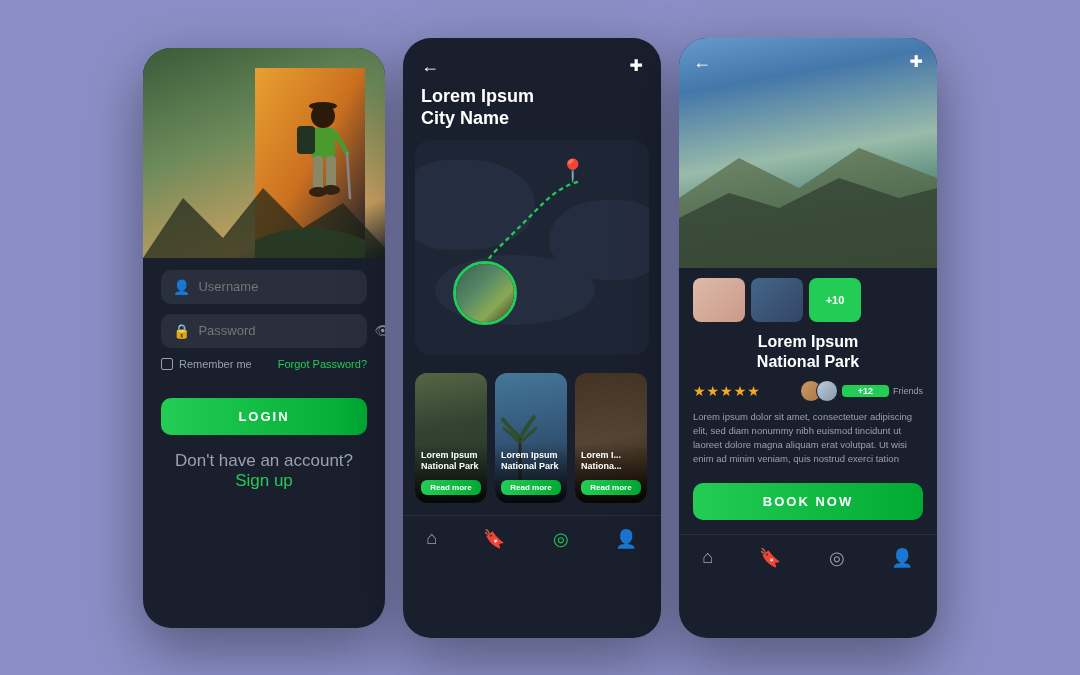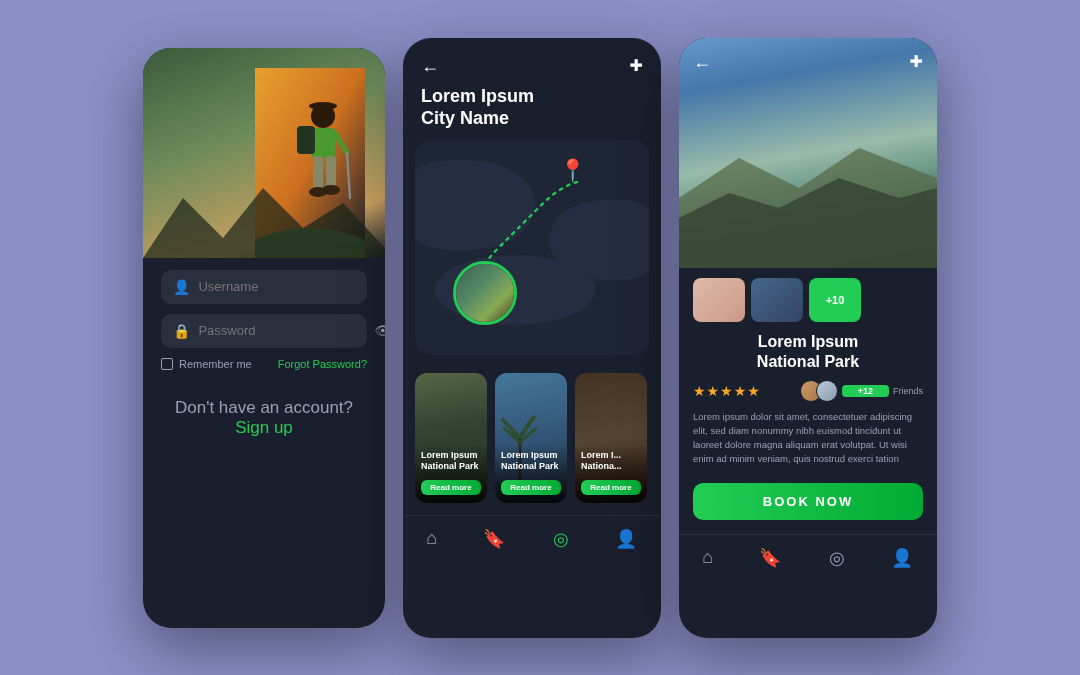--- a/index.html
+++ b/index.html
@@ -413,20 +413,21 @@
     </div>
 
     <div class="remember-row">
       <div class="remember-left">
         <div class="remember-checkbox"></div>
         <span class="remember-label">Remember me</span>
       </div>
       <span class="forgot-link">Forgot Password?</span>
     </div>
 
+    <button class="login-btn">LOGIN</button>
 
     <div class="signup-row">
       <span>Don't have an account?</span>
       <span class="signup-link">Sign up</span>
     </div>
   </div>
 </div>
 
 <div class="phone phone-map">
   <div class="map-header">

